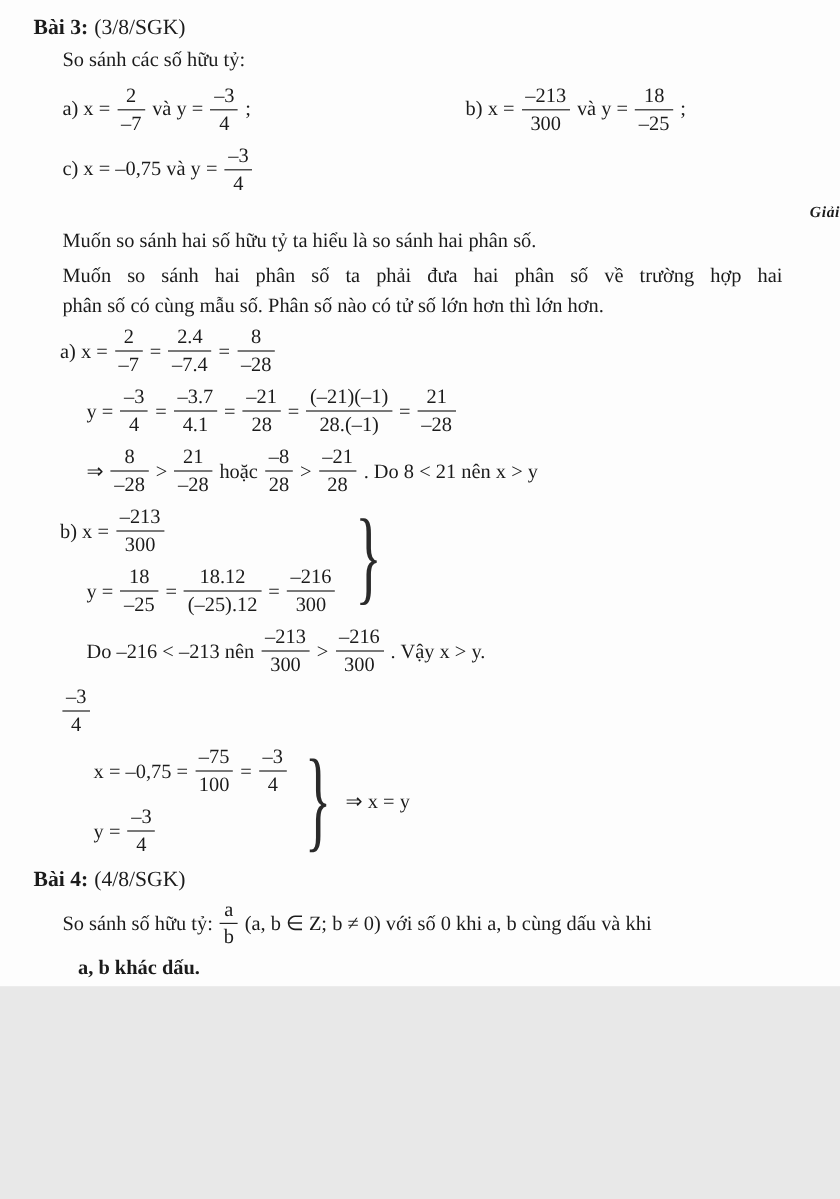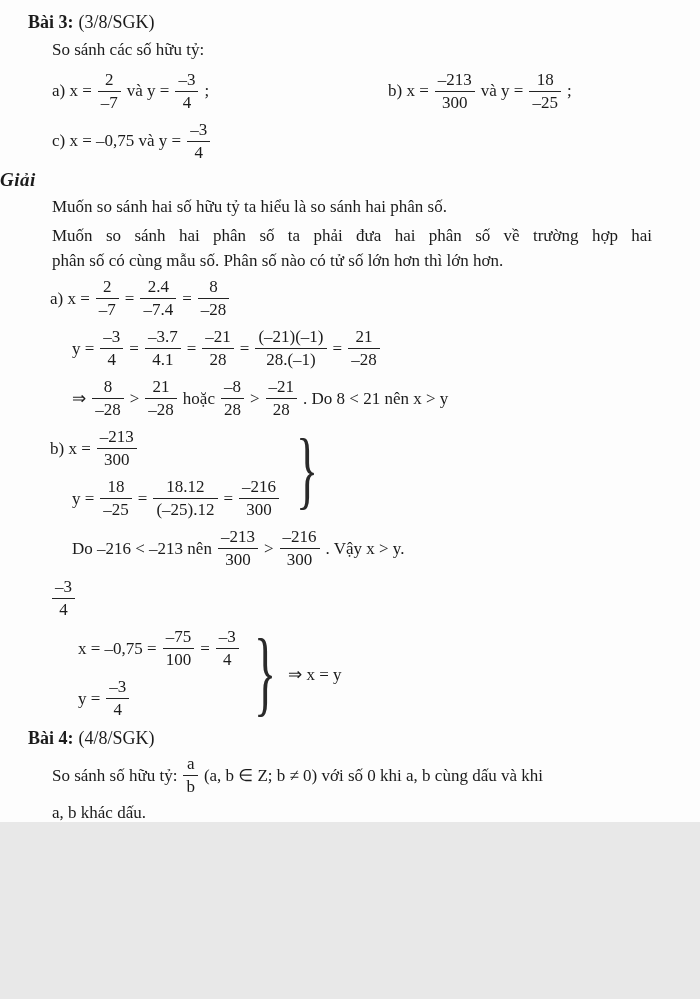--- a/index.html
+++ b/index.html
@@ -6,21 +6,21 @@
   .page {
     position:relative; width:700px; height:822px; margin:0 auto;
     background:#fdfdfd; overflow:hidden;
     font-family:"Liberation Serif", serif; font-size:17px; color:#1b1b1b;
   }
   
   .h-ex { margin:12px 0 0 28px; font-size:18px; }
   .h-ex .hb { font-weight:700; }
   .h-ex .ref { margin-left:5px; font-weight:400; }
   .intro { margin:7px 0 0 52px; }
-  .giai { margin-top:3px; text-align:left; font-style:italic; font-weight:700; font-size:19px; letter-spacing:0.5px; }
+  .giai { margin-top:3px; text-align:right; font-style:italic; font-weight:700; font-size:13px; letter-spacing:0.5px; }
   
   .frac { display:inline-block; text-align:center; vertical-align:middle; line-height:1.15; }
   .frac .num { display:block; padding:0 3px 1px; }
   .frac .den { display:block; border-top:1.5px solid #232323; padding:1px 3px 0; }
   
   .eq { display:flex; align-items:center; gap:6px; height:50px; margin-left:72px; }
   .eq.first { margin-left:50px; }
   .prob-row { position:relative; height:50px; margin-top:6px; }
   .grp { position:absolute; top:0; height:100%; display:flex; align-items:center; gap:6px; }
   .g-a { left:52px; } .g-b { left:388px; }
@@ -30,21 +30,21 @@
   .jline { text-align:justify; text-align-last:justify; }
   
   .rel { position:relative; }
   .brace { position:absolute; color:#2a2a2a; pointer-events:none; }
   .brace span { display:block; font-size:46px; line-height:1; transform-origin:50% 0; font-weight:400; }
   .brace-b { left:296px; top:2px; } .brace-b span { transform:scaleY(1.9); }
   .brace-c { left:254px; top:2px; } .brace-c span { transform:scaleY(2.05); }
   .impl-c { position:absolute; left:288px; top:50%; transform:translateY(-50%); }
   
   .stmt1 { display:flex; align-items:center; gap:6px; margin-left:52px; height:50px; margin-top:2px; }
-  .stmt2 { margin-left:52px; margin-top:2px; }
+  .stmt2 { margin-left:65px; margin-top:2px;font-weight:bold; }
   .star { display:flex; align-items:center; gap:6px; margin-left:40px; height:50px; margin-top:6px; }
   .p1 { margin:8px 0 0 52px; }
   
   .wm { position:absolute; z-index:3; pointer-events:none; font-family:"DejaVu Sans", sans-serif;
         color:rgba(185,185,185,0.18); -webkit-text-stroke:2px #bcbcbc; }
   .wm1 { left:142px; top:888px; font-size:86px; letter-spacing:3px; }
   .wm2 { left:246px; top:946px; font-size:26px; letter-spacing:2px; -webkit-text-stroke:1.5px #bcbcbc; }
   
   .footer { position:absolute; right:28px; top:962px; z-index:4; display:flex; align-items:center; gap:5px;
             font-family:"Liberation Sans", sans-serif; font-size:12px; color:#2e2e2e; }

